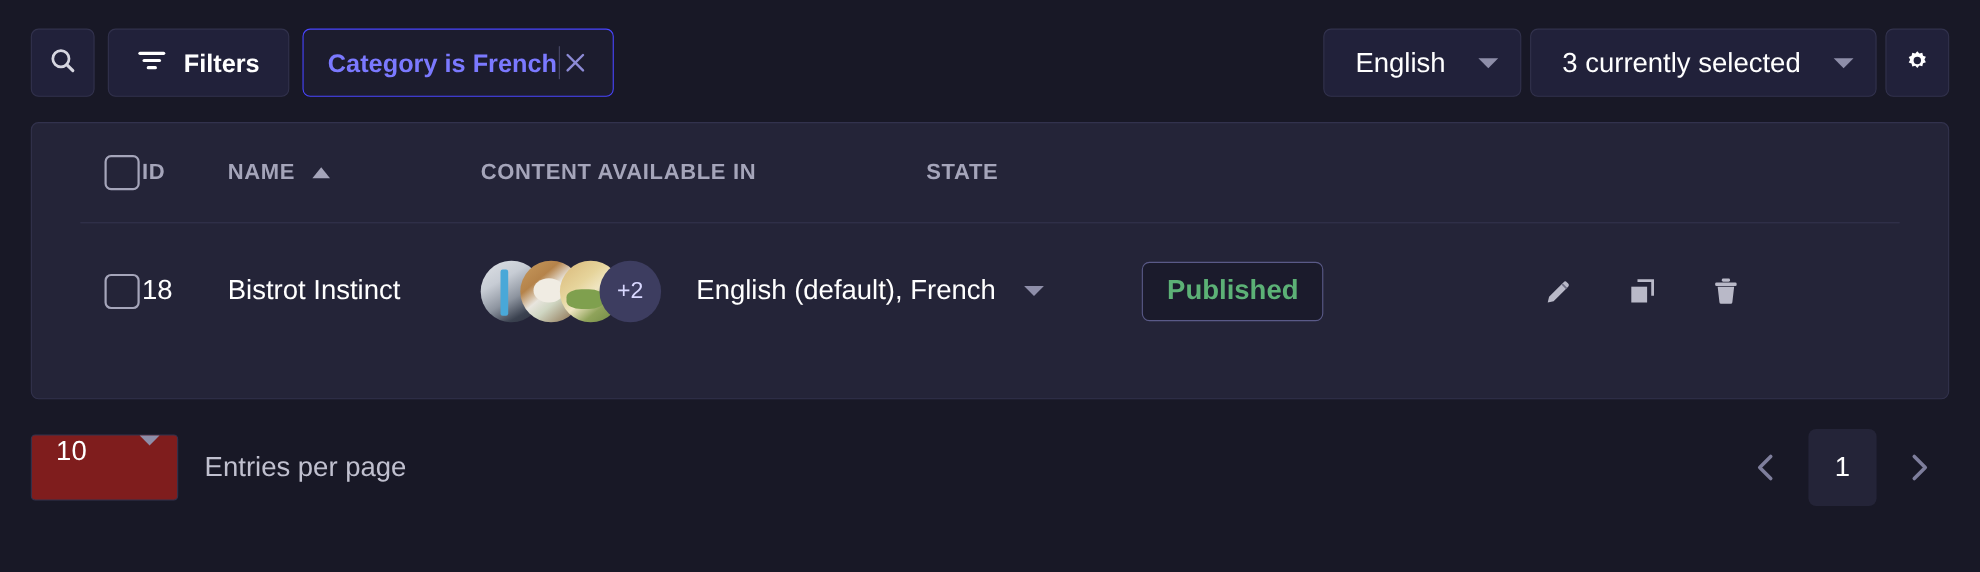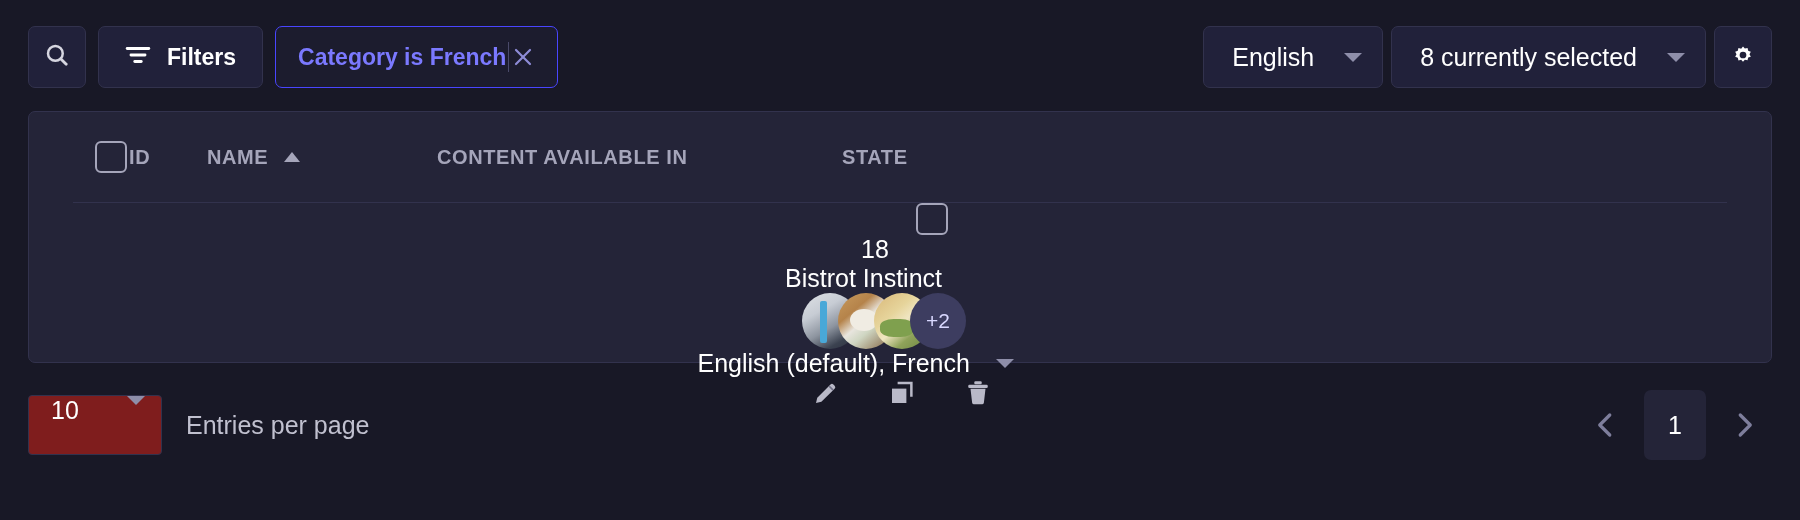--- a/index.html
+++ b/index.html
@@ -120,21 +120,21 @@
     border-radius: 7px;
     height: 252px;
     position: relative;
   }
 
   .thead, .trow {
     display: flex;
     align-items: center;
   }
   .thead { height: 90px; }
-  .trow  { height: 123px; flex-direction: column; }
+  .trow  { height: 123px; }
 
   .row-divider {
     height: 1px;
     background: #32324d;
     margin: 0 44px;
   }
 
   .cb-cell { width: 100px; padding-left: 66px; flex: none; }
   .checkbox {
     width: 32px; height: 32px;
@@ -325,21 +325,21 @@
     </div>
 
     <div class="toolbar-right">
 
       <div class="select-box">
         <span class="sel-val">English</span>
         <span class="caret"></span>
       </div>
 
       <div class="select-box">
-        <span class="sel-val">8 currently selected</span>
+        <span class="sel-val">3 currently selected</span>
         <span class="caret"></span>
       </div>
 
       <div class="icon-btn">
         <span>
           <svg width="26" height="26" viewBox="0 0 24 24" fill="#ffffff">
             <path d="M12 2.2l1.7 1.9 2.5-.6.6 2.5 2.4.9-1.2 2.3 1.2 2.3-2.4.9-.6 2.5-2.5-.6L12 16.3l-1.7-1.9-2.5.6-.6-2.5-2.4-.9 1.2-2.3L4.8 7l2.4-.9.6-2.5 2.5.6z" transform="translate(0,2)"></path>
             <circle cx="12" cy="12" r="3.1" fill="#21213a"></circle>
           </svg>
         </span>
@@ -393,20 +393,25 @@
         </div>
       </div>
 
       <div class="c-lang">
         <div class="lang-cell">
           <span class="td">English (default), French</span>
           <span class="caret"></span>
         </div>
       </div>
 
+      <div class="c-state">
+        <div class="state-badge">
+          <span class="st-txt">Published</span>
+        </div>
+      </div>
 
       <div class="c-act">
         <span class="act-icon">
           <svg width="30" height="30" viewBox="0 0 24 24" fill="none">
             <path d="M4 20l1-4.2L15.6 5.2a1.6 1.6 0 012.3 0l1 1a1.6 1.6 0 010 2.3L8.3 19 4 20z" fill="#b9b9c8"></path>
             <line x1="14.6" y1="6.6" x2="17.7" y2="9.7" stroke="#6f6f86" stroke-width="1.3"></line>
           </svg>
         </span>
         <span class="act-icon">
           <svg width="30" height="30" viewBox="0 0 24 24" fill="none">

